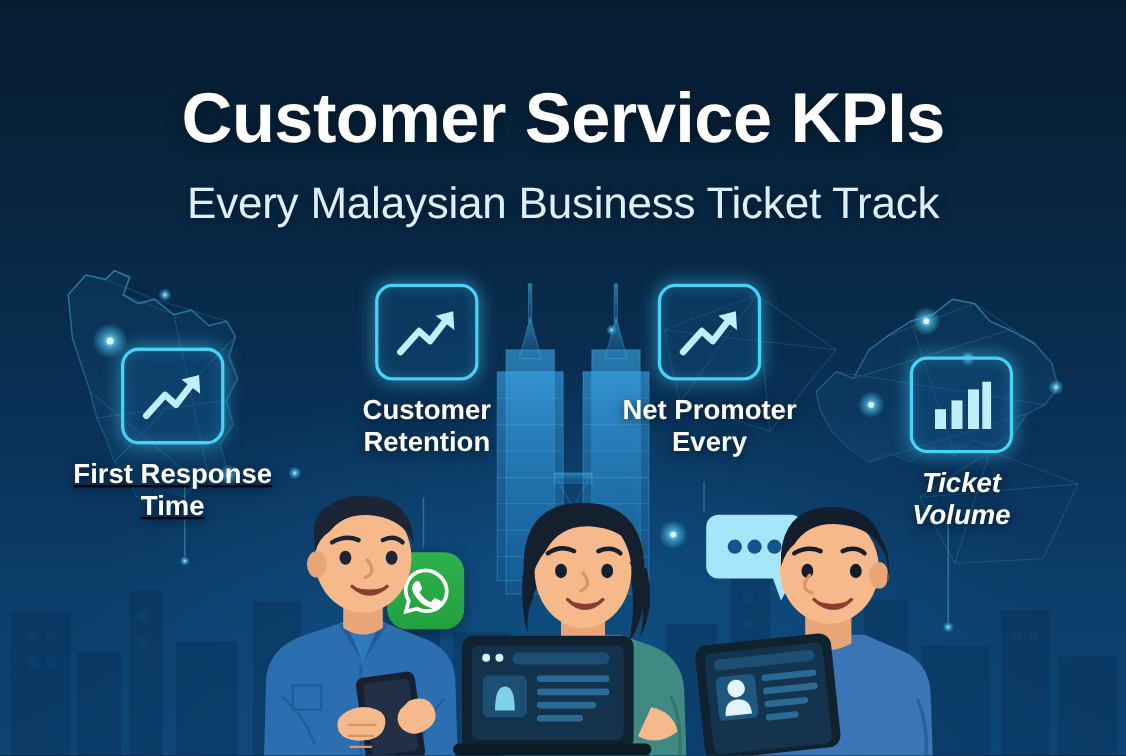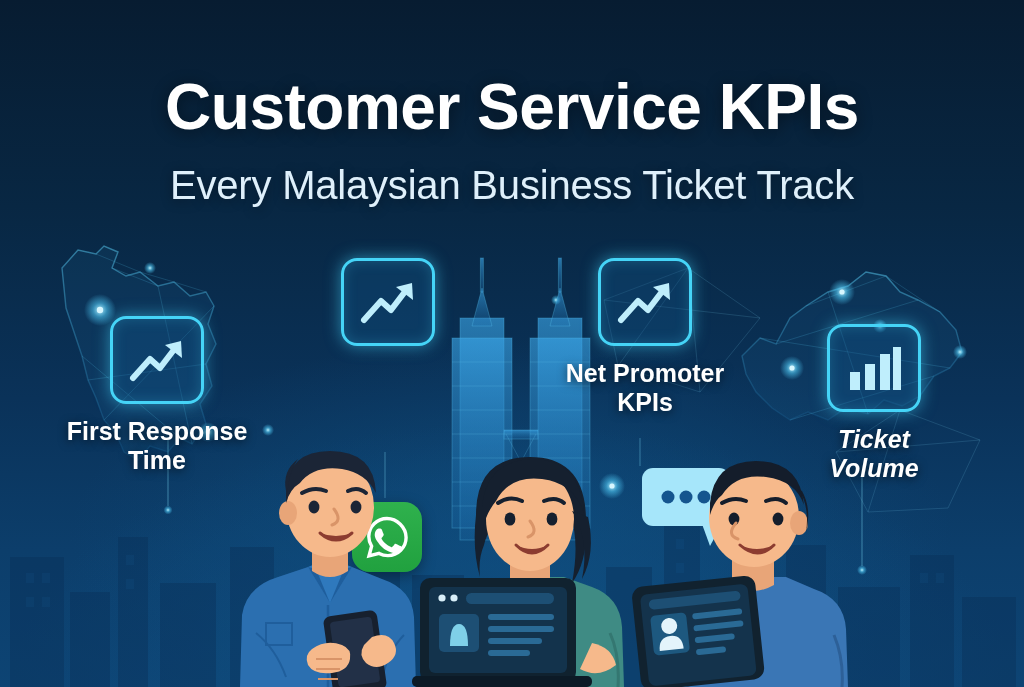--- a/index.html
+++ b/index.html
@@ -45,21 +45,21 @@
     display:flex; align-items:center; justify-content:center;
   }
   .kpi-icon svg { display:block; }
   .kpi-label {
     margin-top:13px;
     font-size:25px; font-weight:bold; color:#ffffff; line-height:1.16;
     text-shadow:0 2px 10px rgba(0,0,0,.6);
     white-space:pre-line;
   }
 
-  #kpi-1 { left:42px;  top:316px; width:230px; }
+  #kpi-1 { left:42px;  top:316px; width:230px;text-decoration:underline; }
   #kpi-2 { left:295px; top:258px; width:186px; }
   #kpi-3 { left:545px; top:258px; width:200px; }
   #kpi-4 { left:790px; top:324px; width:168px;font-style:italic; }
 
   
   .whatsapp {
     position:absolute; left:352px; top:502px;
     width:70px; height:70px; border-radius:18px;
     background:linear-gradient(180deg,#2fb14d 0%,#21a13f 100%);
     box-shadow:0 4px 14px rgba(0,0,0,.35);
@@ -218,31 +218,33 @@
 Time</div>
   </div>
 
   <div class="kpi" id="kpi-2">
     <div class="kpi-icon">
       <svg width="60" height="52" viewBox="0 0 60 52" aria-hidden="true">
         <path d="M6 44 L23 25 L33 34 L49 13" fill="none" stroke="#bfeefc" stroke-width="6" stroke-linecap="round" stroke-linejoin="round"></path>
         <polygon points="54,7 55,24 38,11" fill="#bfeefc"></polygon>
       </svg>
     </div>
+    <div class="kpi-label">Customer
+Retention</div>
   </div>
 
   <div class="kpi" id="kpi-3">
     <div class="kpi-icon">
       <svg width="60" height="52" viewBox="0 0 60 52" aria-hidden="true">
         <path d="M6 44 L23 25 L33 34 L49 13" fill="none" stroke="#bfeefc" stroke-width="6" stroke-linecap="round" stroke-linejoin="round"></path>
         <polygon points="54,7 55,24 38,11" fill="#bfeefc"></polygon>
       </svg>
     </div>
     <div class="kpi-label">Net Promoter
-KPIs</div>
+Every</div>
   </div>
 
   <div class="kpi" id="kpi-4">
     <div class="kpi-icon">
       <svg width="56" height="52" viewBox="0 0 56 52" aria-hidden="true">
         <rect x="4" y="30" width="10" height="18" fill="#bfeefc"></rect>
         <rect x="19" y="22" width="10" height="26" fill="#bfeefc"></rect>
         <rect x="34" y="12" width="10" height="36" fill="#bfeefc"></rect>
         <rect x="47" y="5" width="8" height="43" fill="#bfeefc"></rect>
       </svg>

